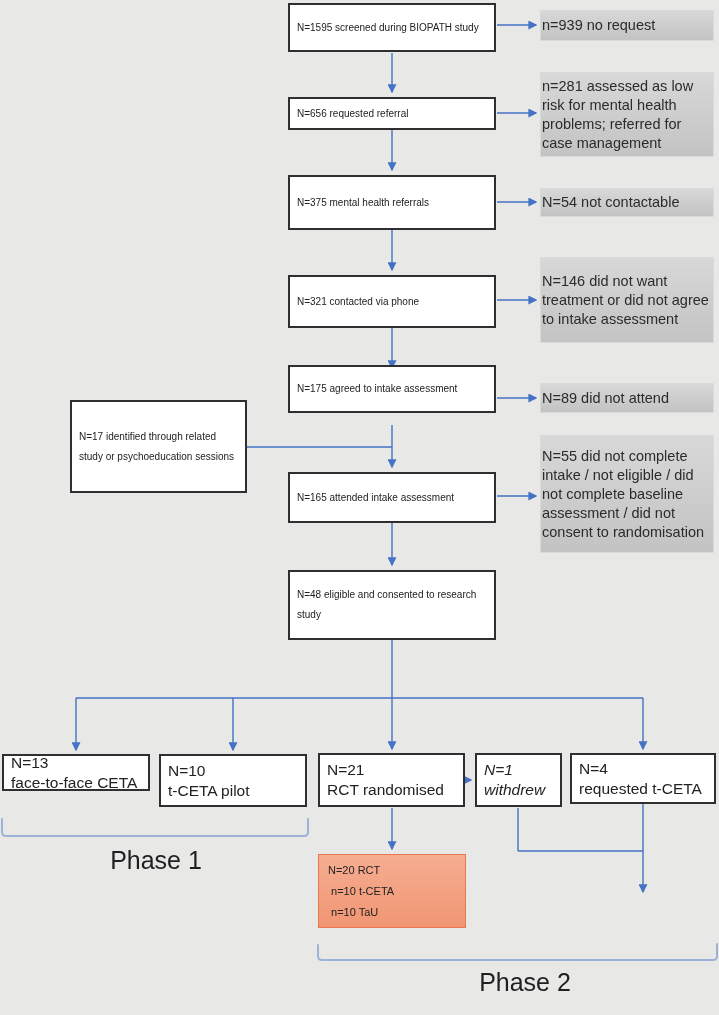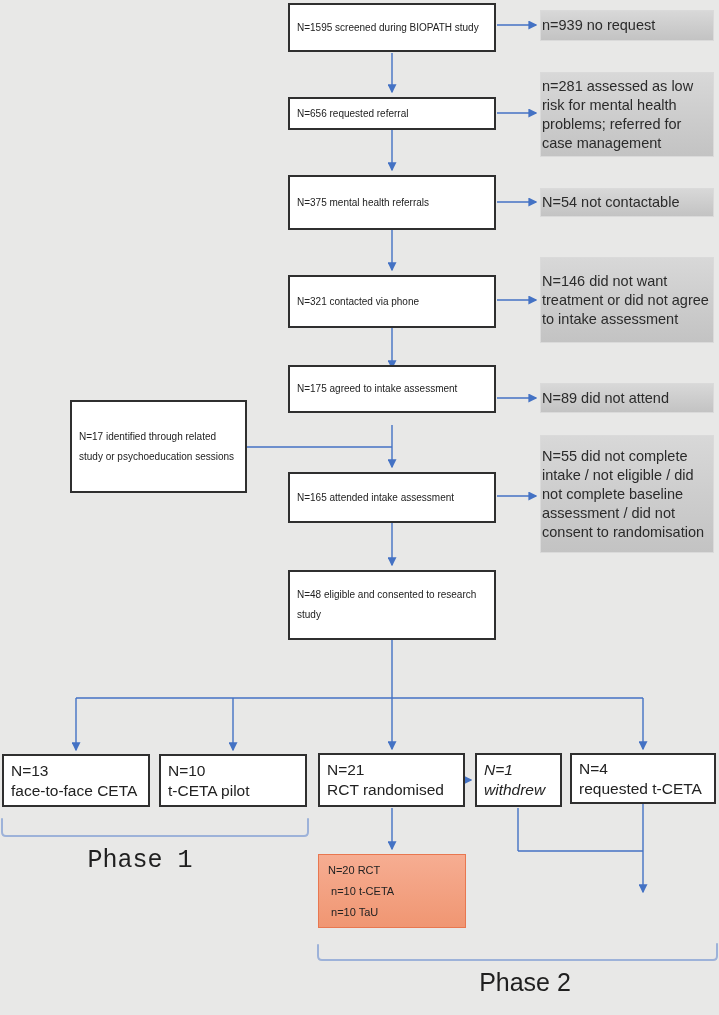--- a/index.html
+++ b/index.html
@@ -141,21 +141,21 @@
   </div>
 
   <div class="node callout" style="left:540px;top:383px;width:174px;height:30px;">
     <span>N=89 did not attend</span>
   </div>
 
   <div class="node callout" style="left:540px;top:435px;width:174px;height:118px;">
     <span>N=55 did not complete intake / not eligible / did not complete baseline assessment / did not consent to randomisation</span>
   </div>
 
-  <div class="node arm" style="left:2px;top:754px;width:148px;height:53px;">
+  <div class="node arm" style="left:2px;top:754px;width:148px;height:37px;">
     <span>N=13
 face-to-face CETA</span>
   </div>
 
   <div class="node arm" style="left:159px;top:754px;width:148px;height:53px;">
     <span>N=10
 t-CETA pilot</span>
   </div>
 
   <div class="node arm" style="left:318px;top:753px;width:147px;height:54px;">
@@ -173,17 +173,17 @@
 requested t-CETA</span>
   </div>
 
   <div class="node orange" style="left:318px;top:854px;width:148px;height:74px;">
     <span>N=20 RCT
  n=10 t-CETA
  n=10 TaU</span>
   </div>
 
 
-  <div class="phase" style="left:40px;top:846px;width:200px;font-family:Liberation Mono, monospace;">Phase 1</div>
+  <div class="phase" style="left:56px;top:846px;width:200px;">Phase 1</div>
 
   <div class="phase" style="left:425px;top:968px;width:200px;">Phase 2</div>
 
 </div>
 
 </body></html>

